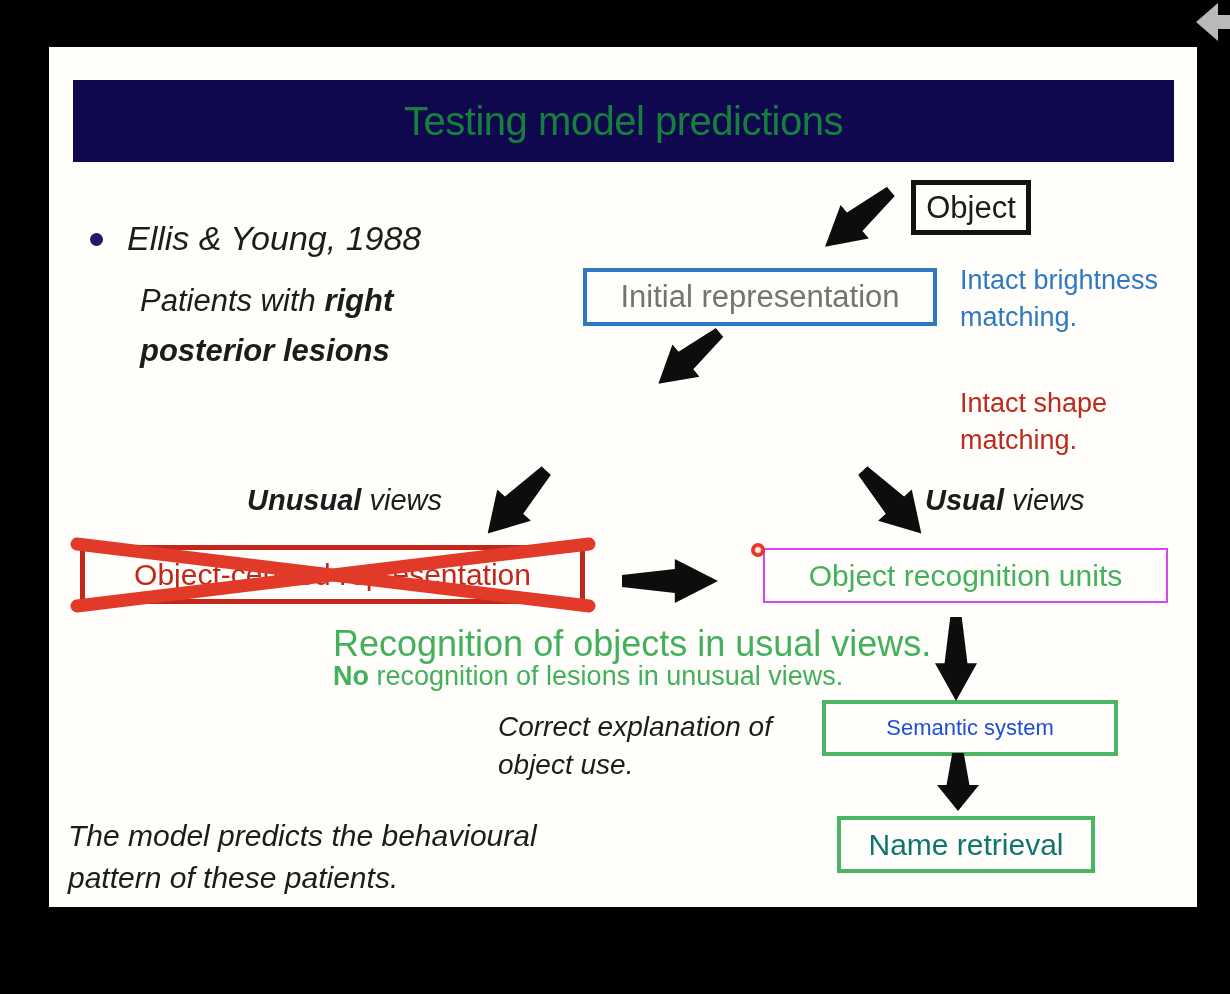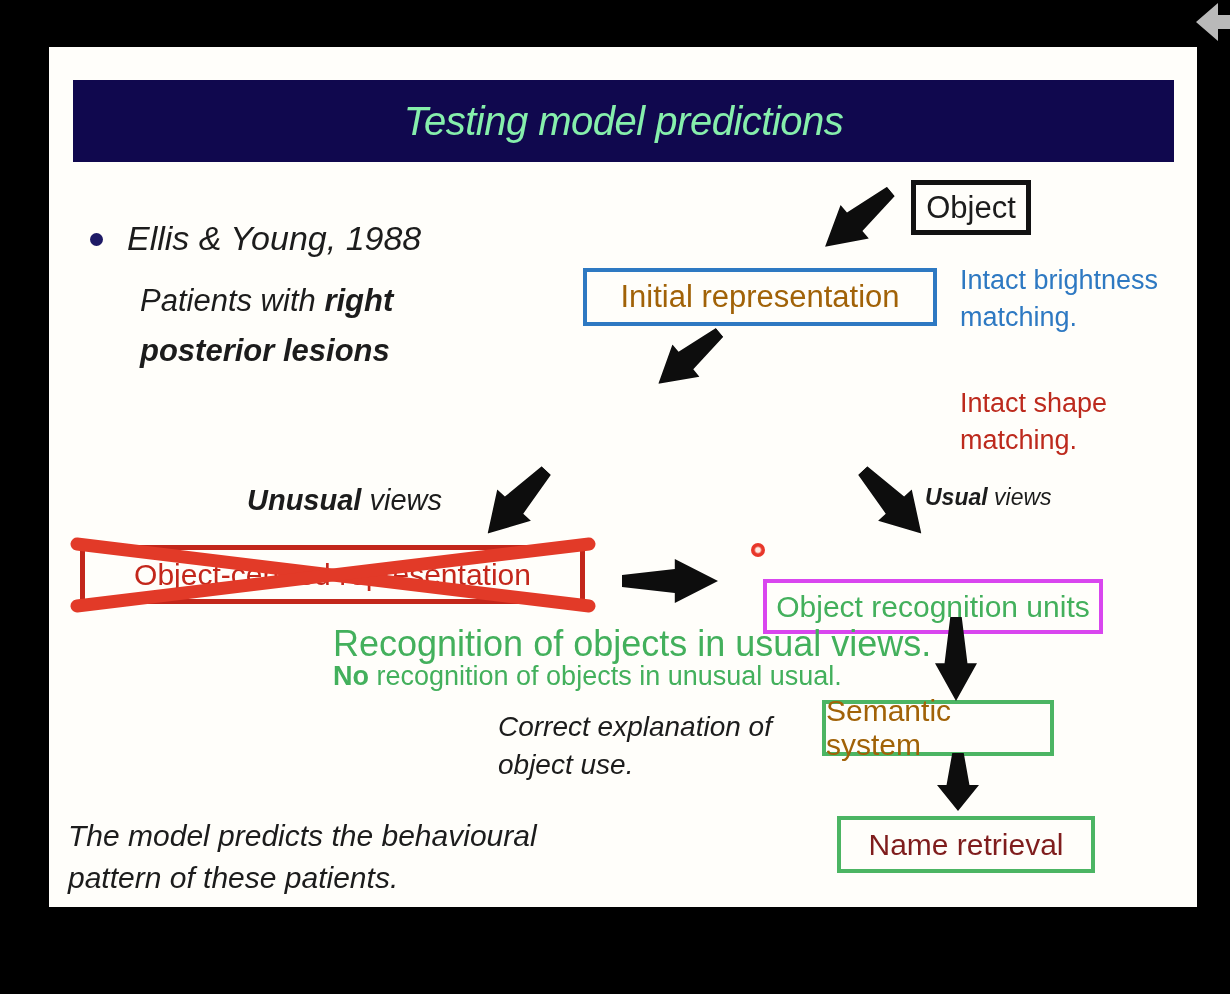--- a/index.html
+++ b/index.html
@@ -11,48 +11,48 @@
   }
   #slide {
     position:absolute; left:49px; top:47px; width:1148px; height:860px;
     background:#fffefa;
   }
   .abs { position:absolute; }
 
   
   #title-bar {
     left:24px; top:33px; width:1101px; height:82px;
-    background:#10084e; color:#86efac;
+    background:#10084e; color:#15803d;
     display:flex; align-items:center; justify-content:center;
-    font-size:40px; letter-spacing:-0.5px;font-style:italic;
+    font-size:40px; letter-spacing:-0.5px;
   }
 
   
   #bullet-dot { left:41px; top:186px; width:13px; height:13px; border-radius:50%; background:#1e1a66; }
   .black-text { color:#1c1c1c;font-style:italic; }
   #ellis-line { left:78px; top:172px; font-size:34px; }
   #patients-line1 { left:91px; top:236px; font-size:31px; }
   #patients-line2 { left:91px; top:286px; font-size:31px; font-weight:bold; }
 
   
   .dbox { display:flex; align-items:center; justify-content:center; background:#fffefa; }
   #object-box { left:862px; top:133px; width:120px; height:55px; border:5px solid #121212; font-size:31px; color:#1c1c1c; }
-  #initial-box { left:534px; top:221px; width:354px; height:58px; border:4px solid #2e79c2; font-size:31px; color:#a16207; }
+  #initial-box { left:534px; top:221px; width:354px; height:58px; border:4px solid #2e79c2; font-size:31px; color:#737373; }
   #viewer-box { left:341px; top:360px; width:537px; height:60px; border:4px solid #bd2a1d; font-size:31px; color:#bd2a1d; }
   #object-centred-box { left:31px; top:498px; width:505px; height:59px; border:5px solid #c3271b; font-size:30px; color:#c3271b; }
-  #recognition-box { left:714px; top:501px; width:340px; height:55px; border:4px solid #d946ef; font-size:30px; color:#43b05c;margin-top:31px; }
-  #semantic-box { left:773px; top:653px; width:232px; height:56px; border:4px solid #4cb563; font-size:30px; color:#a16207; }
-  #name-box { left:788px; top:769px; width:258px; height:57px; border:4px solid #4cb563; font-size:30px; color:#7f1d1d; }
+  #recognition-box { left:714px; top:501px; width:405px; height:55px; border:2px solid #d946ef; font-size:30px; color:#43b05c; }
+  #semantic-box { left:773px; top:653px; width:296px; height:56px; border:4px solid #4cb563; font-size:22px; color:#1d4ed8; }
+  #name-box { left:788px; top:769px; width:258px; height:57px; border:4px solid #4cb563; font-size:30px; color:#0f766e; }
 
   
   .note { line-height:37px; font-size:27px; }
   #brightness-note { left:911px; top:215px; color:#2e79c2; }
   #shape-note { left:911px; top:338px; color:#bd2a1d; }
   #unusual-label { left:198px; top:437px; font-size:29px; }
-  #usual-label { left:876px; top:437px; font-size:23px; }
+  #usual-label { left:876px; top:437px; font-size:29px; }
   .green-text { color:#43b05c; }
   #green-line1 { left:284px; top:576px; font-size:36px; }
   #green-line2 { left:284px; top:614px; font-size:27px; }
   #correct-note { left:449px; top:661px; font-size:28px; line-height:38px; }
   #footer-text { left:19px; top:768px; font-size:30px; line-height:42px; }
 
   
   .arrow svg { display:block; width:100%; height:100%; }
   .arrow polygon { fill:#0d0d0d; }
   #arrow-object-initial   { left:766px; top:150px; width:86px; height:44px; transform:rotate(140deg); }
@@ -120,21 +120,21 @@
       <div>Intact brightness</div>
       <div>matching.</div>
     </div>
     <div id="shape-note" class="abs note">
       <div>Intact shape</div>
       <div>matching.</div>
     </div>
     <div id="unusual-label" class="abs black-text"><b>Unusual</b><span> views</span></div>
     <div id="usual-label" class="abs black-text"><b>Usual</b><span> views</span></div>
     <div id="green-line1" class="abs green-text">Recognition of objects in usual views.</div>
-    <div id="green-line2" class="abs green-text"><b>No</b><span> recognition of objects in unusual usual.</span></div>
+    <div id="green-line2" class="abs green-text"><b>No</b><span> recognition of lesions in unusual views.</span></div>
     <div id="correct-note" class="abs black-text">
       <div>Correct explanation of</div>
       <div>object use.</div>
     </div>
     <div id="footer-text" class="abs black-text">
       <div>The model predicts the behavioural</div>
       <div>pattern of these patients.</div>
     </div>
 
     <div id="arrow-object-initial" class="abs arrow">

